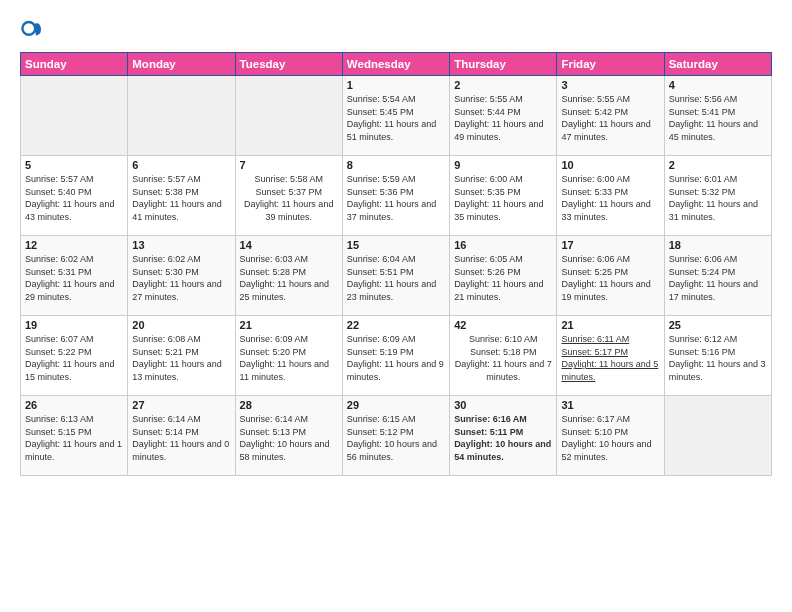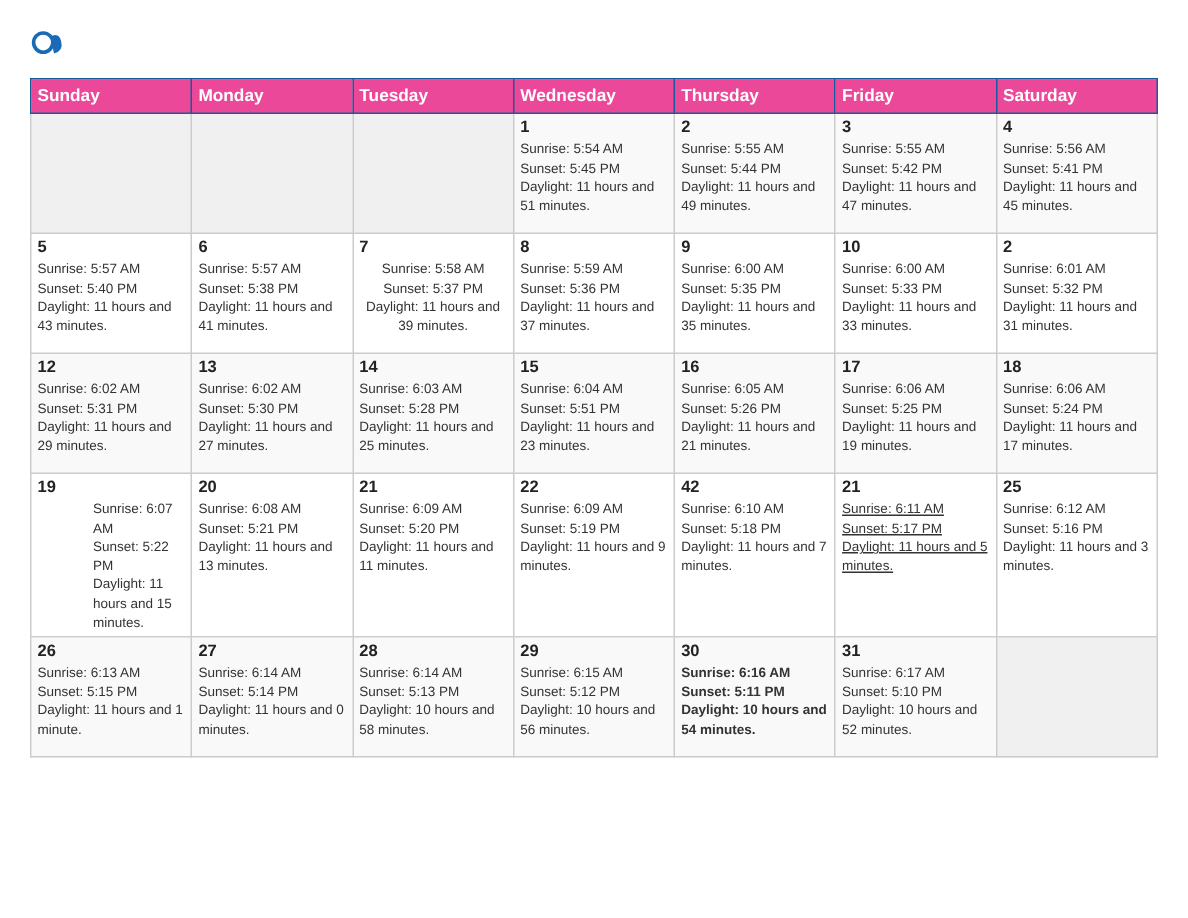--- a/index.html
+++ b/index.html
@@ -237,21 +237,21 @@
           <td>
             <div class="cell-day">18</div>
             <div class="cell-info" style="white-space: pre-line;">Sunrise: 6:06 AM
 Sunset: 5:24 PM
 Daylight: 11 hours and 17 minutes.</div>
           </td>
         </tr>
         <tr>
           <td>
             <div class="cell-day">19</div>
-            <div class="cell-info" style="white-space: pre-line; margin-left: 37px;">Sunrise: 6:07 AM
+            <div class="cell-info" style="white-space: pre-line;">Sunrise: 6:07 AM
 Sunset: 5:22 PM
 Daylight: 11 hours and 15 minutes.</div>
           </td>
           <td>
             <div class="cell-day">20</div>
             <div class="cell-info" style="white-space: pre-line;">Sunrise: 6:08 AM
 Sunset: 5:21 PM
 Daylight: 11 hours and 13 minutes.</div>
           </td>
           <td>
@@ -261,21 +261,21 @@
 Daylight: 11 hours and 11 minutes.</div>
           </td>
           <td>
             <div class="cell-day">22</div>
             <div class="cell-info" style="white-space: pre-line;">Sunrise: 6:09 AM
 Sunset: 5:19 PM
 Daylight: 11 hours and 9 minutes.</div>
           </td>
           <td>
             <div class="cell-day">42</div>
-            <div class="cell-info" style="white-space: pre-line;">Sunrise: 6:10 AM
+            <div class="cell-info" style="white-space: pre-line; text-align: center;">Sunrise: 6:10 AM
 Sunset: 5:18 PM
 Daylight: 11 hours and 7 minutes.</div>
           </td>
           <td>
             <div class="cell-day">21</div>
             <div class="cell-info" style="white-space: pre-line; text-decoration: underline;">Sunrise: 6:11 AM
 Sunset: 5:17 PM
 Daylight: 11 hours and 5 minutes.</div>
           </td>
           <td>

